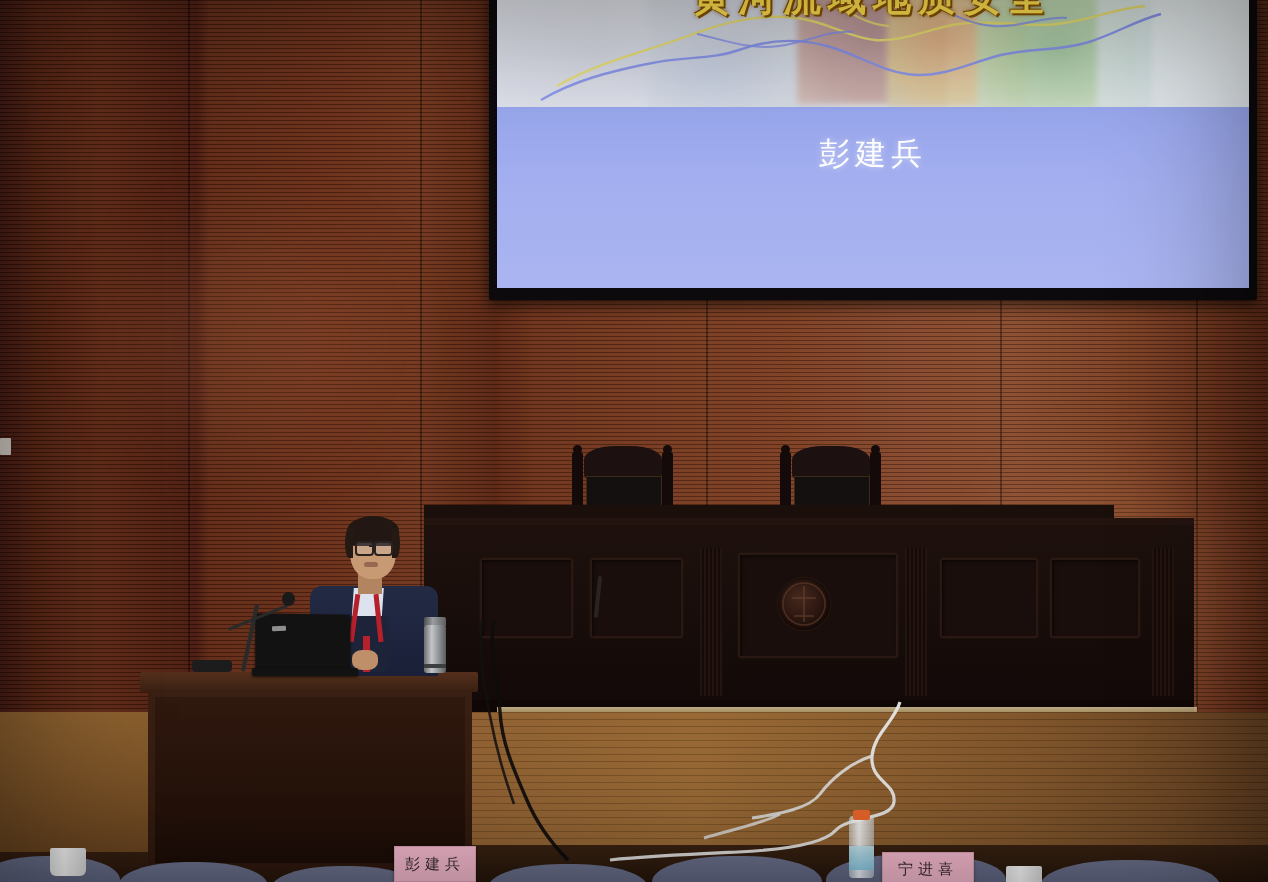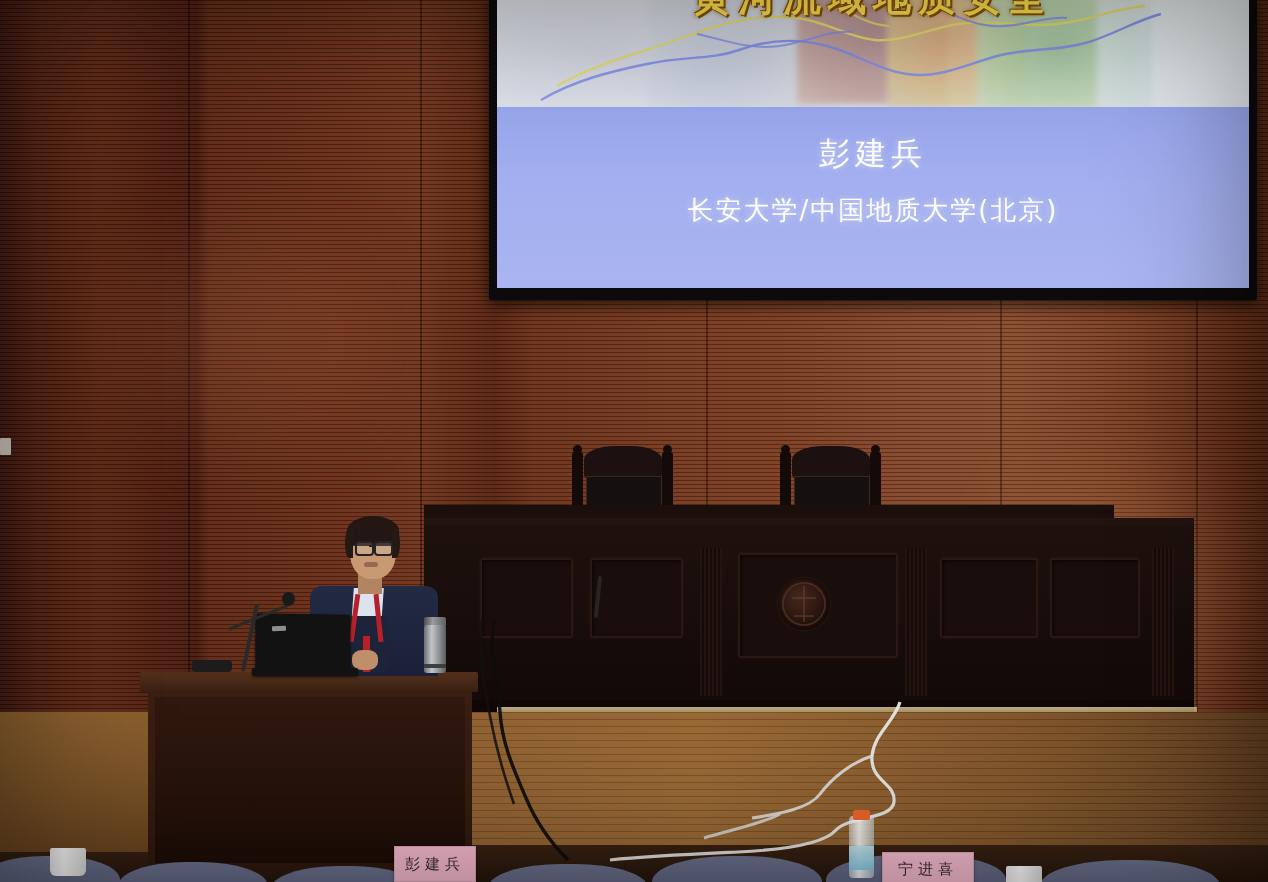--- a/index.html
+++ b/index.html
@@ -151,21 +151,20 @@
           <path d="M430,8 C452,18 470,30 496,32 C524,34 546,22 570,24" fill="none" stroke="#6f7ce8" stroke-width="2" opacity=".8"></path>
           <path d="M330,4 C350,16 366,30 392,32" fill="none" stroke="#f2e24a" stroke-width="2" opacity=".85"></path>
         </svg>
         <div class="map-wash"></div>
       </div>
 
       <div class="slide-title">黄河流域地质安全</div>
 
       <div class="slide-blue">
         <div class="speaker-name">彭建兵</div>
-        <div class="speaker-affil">长安大学/中国地质大学(北京)</div>
       </div>
 
     </div>
   </div>
 
   <div class="chair" style="left:570px;top:446px;width:108px;height:62px;">
     <div class="post" style="left:2px;top:6px;height:56px;"></div>
     <div class="post" style="left:92px;top:6px;height:56px;"></div>
     <div class="crest" style="left:14px;top:0px;width:78px;height:34px;"></div>
     <div class="pad" style="left:16px;top:30px;width:74px;height:32px;"></div>

